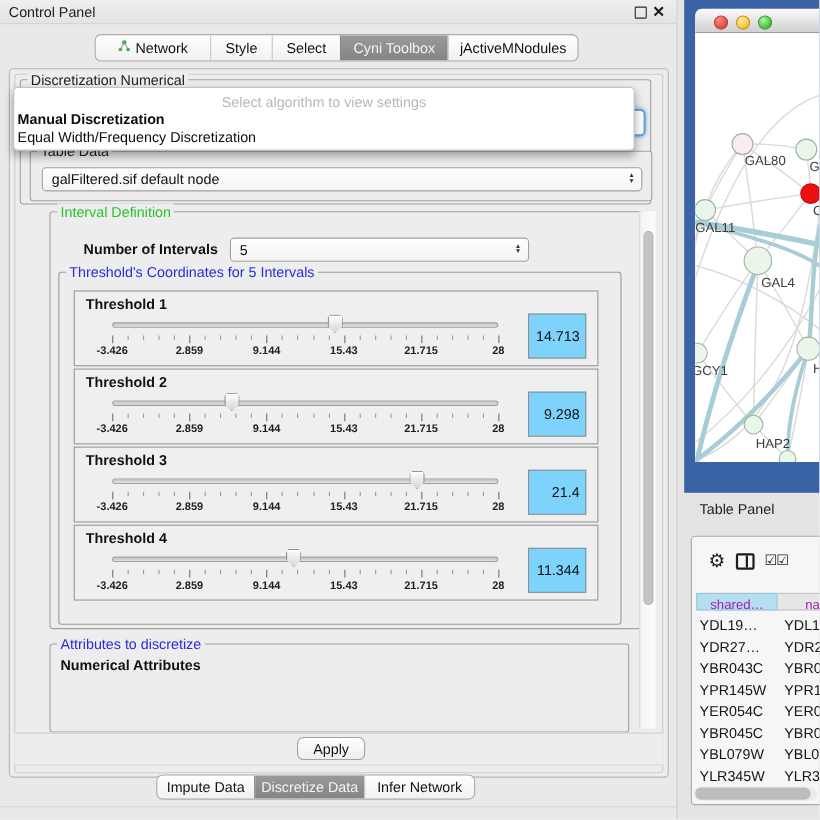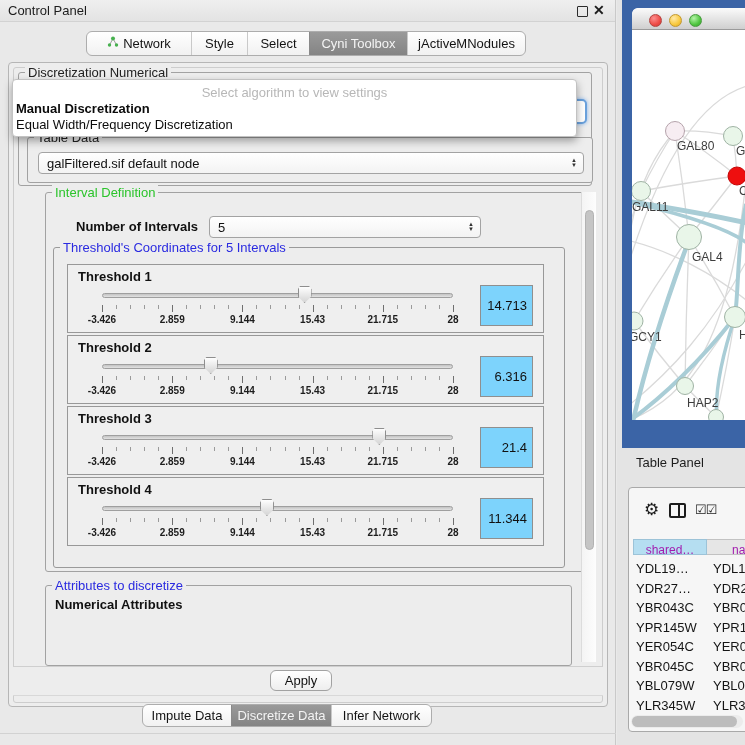--- a/index.html
+++ b/index.html
@@ -230,21 +230,21 @@
               <div class="th-tick" style="left: 356.92px;"></div>
               <div class="th-tick" style="left: 370.96px;"></div>
               <div class="th-tick major" style="left: 385px;"></div>
               <div class="th-ticklabel" style="left: 34px;">-3.426</div>
               <div class="th-ticklabel" style="left: 104.2px;">2.859</div>
               <div class="th-ticklabel" style="left: 174.4px;">9.144</div>
               <div class="th-ticklabel" style="left: 244.6px;">15.43</div>
               <div class="th-ticklabel" style="left: 314.8px;">21.715</div>
               <div class="th-ticklabel" style="left: 385px;">28</div>
               <div class="th-thumb" style="left: 135.809px;"></div>
-              <div class="th-value">6.316</div>
+              <div class="th-value">9.298</div>
             </div>
             <div class="threshold-box" style="top: 158px;">
               <div class="th-label">Threshold 3</div>
               <div class="th-track"></div>
               <div class="th-tick major" style="left: 34px;"></div>
               <div class="th-tick" style="left: 48.04px;"></div>
               <div class="th-tick" style="left: 62.08px;"></div>
               <div class="th-tick" style="left: 76.12px;"></div>
               <div class="th-tick" style="left: 90.16px;"></div>
               <div class="th-tick major" style="left: 104.2px;"></div>

